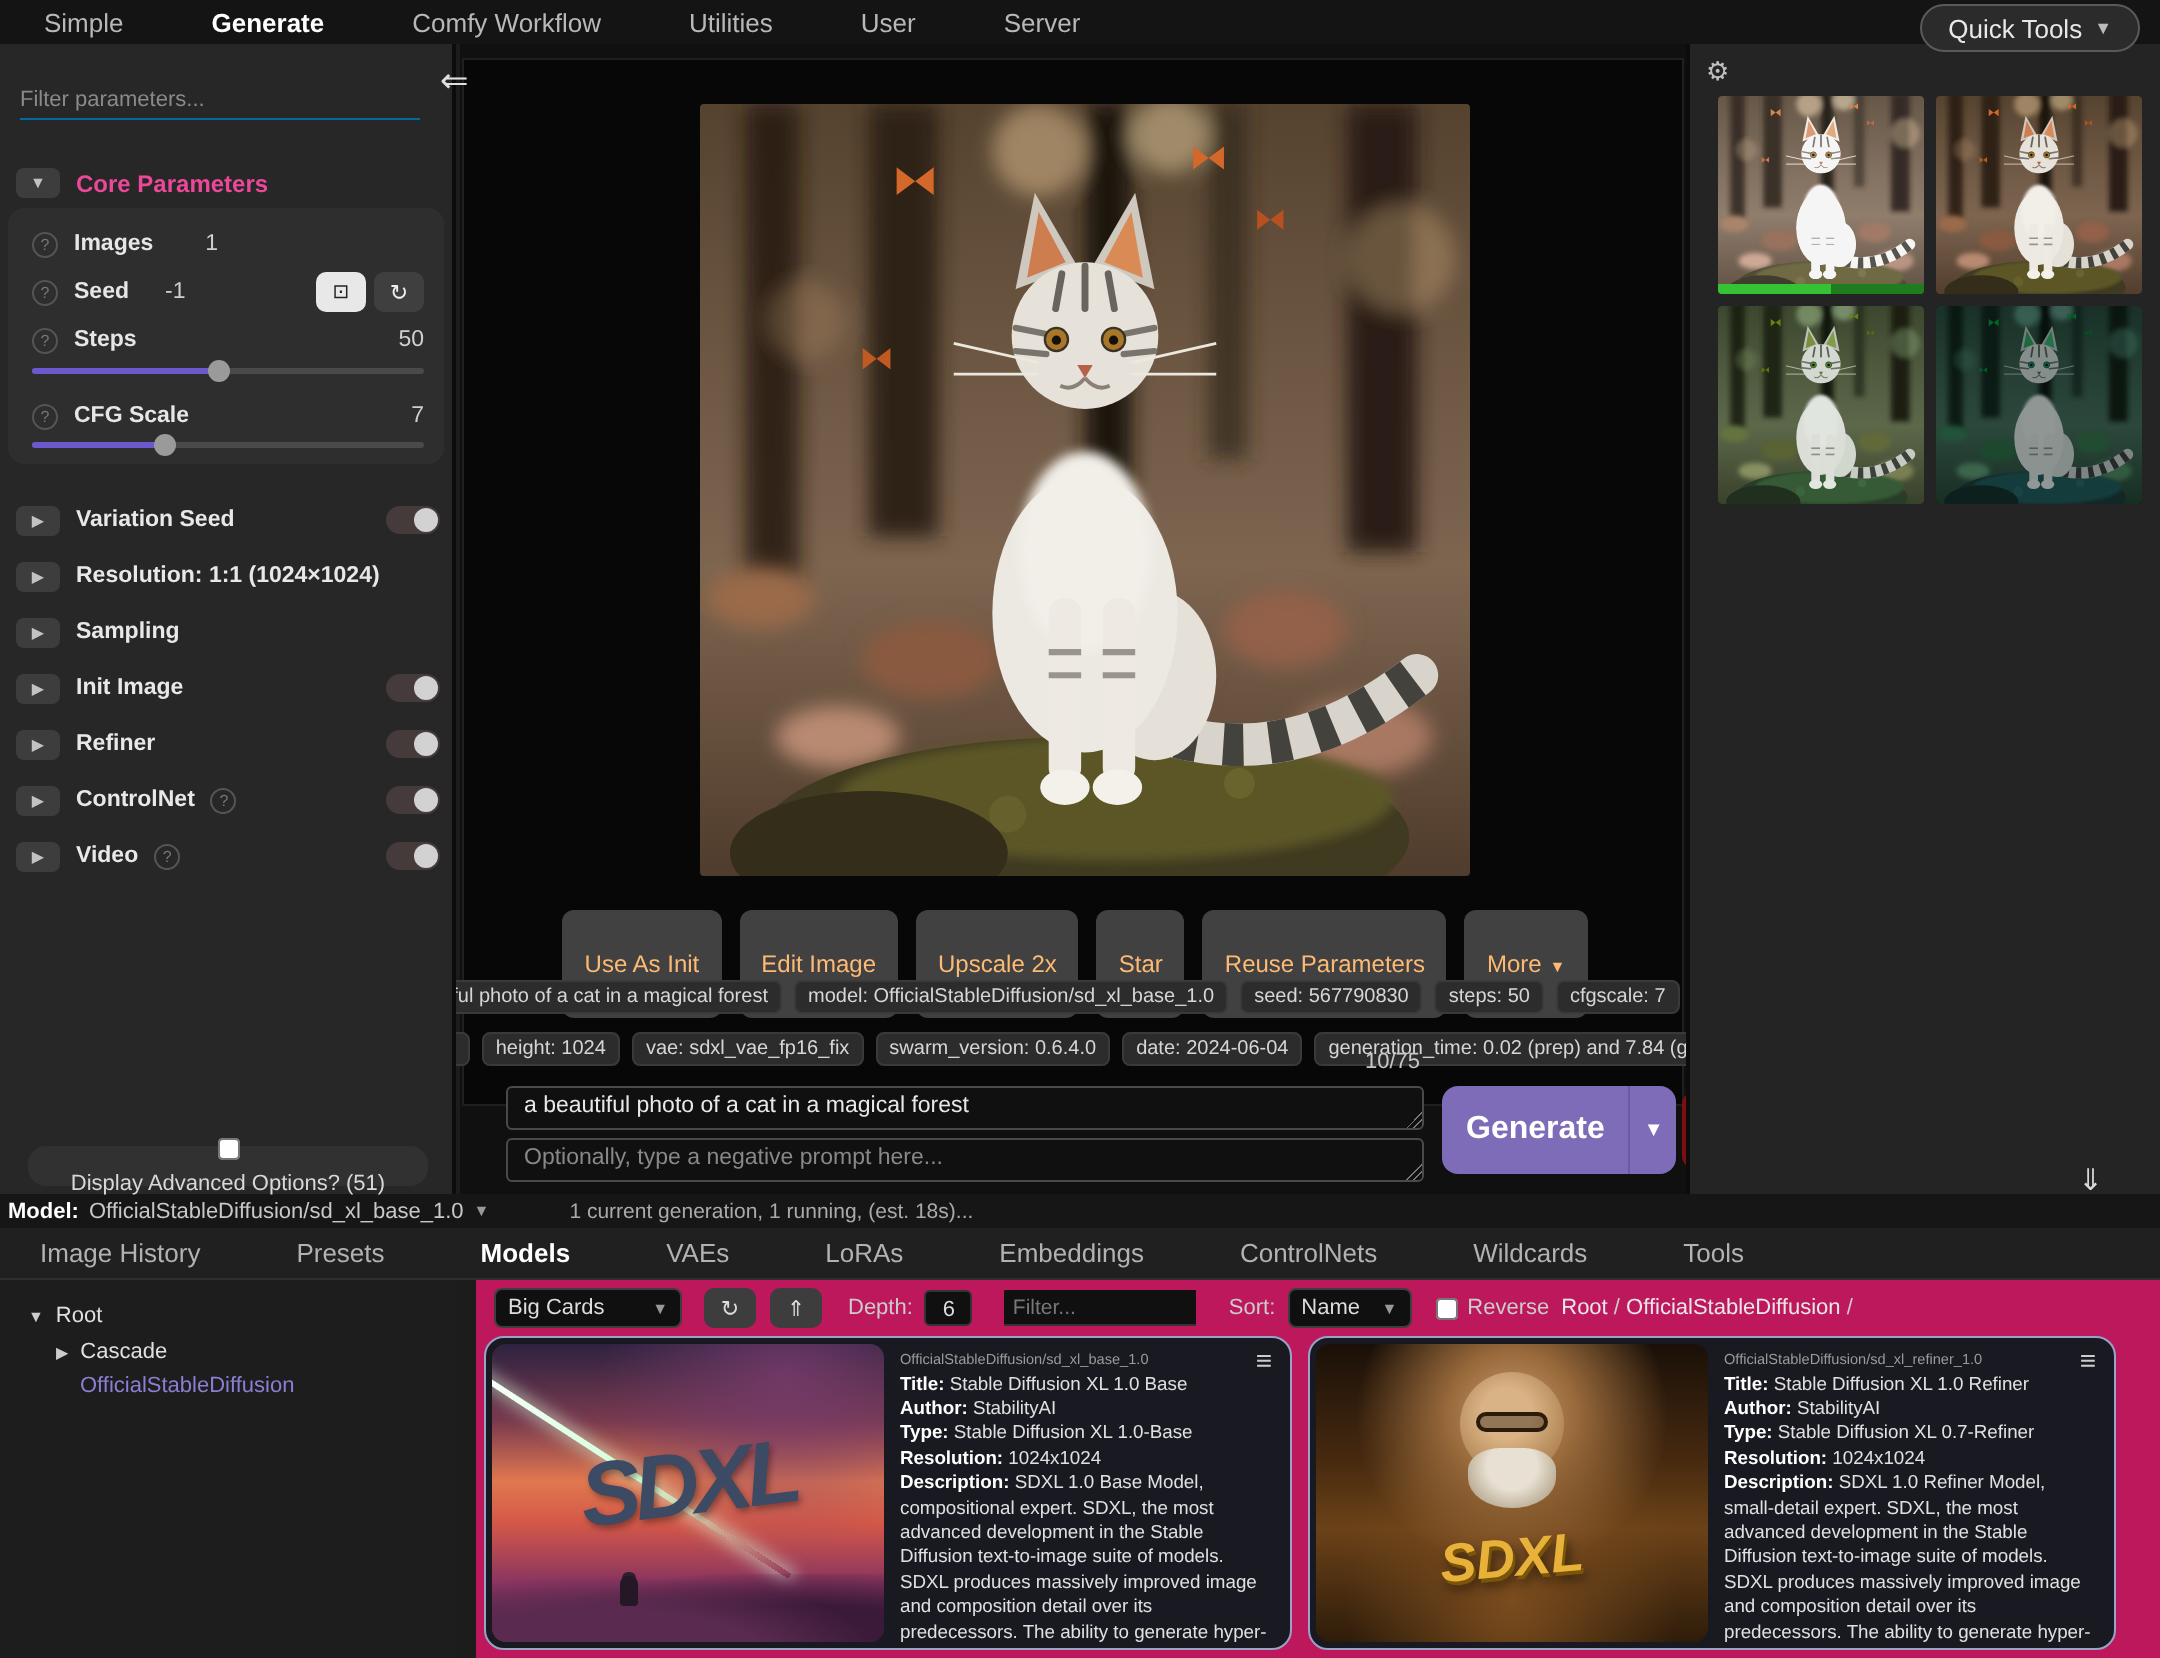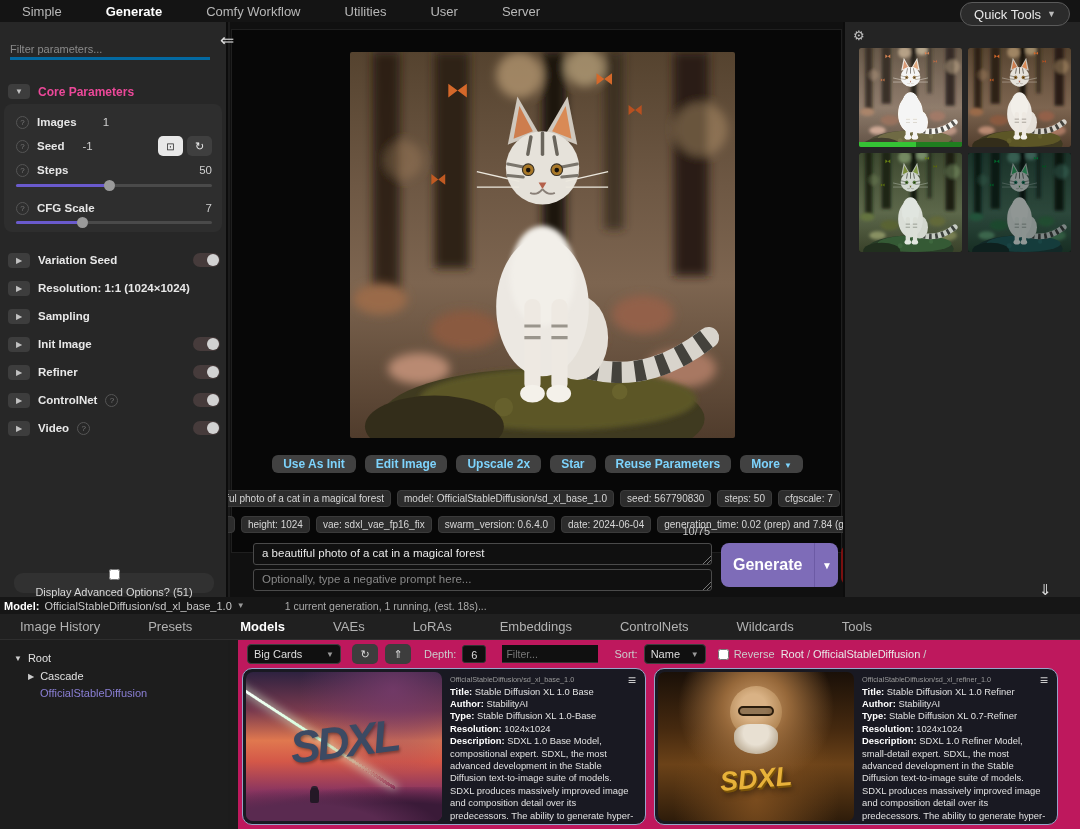--- a/index.html
+++ b/index.html
@@ -9,21 +9,21 @@
 
   
   .navbar { position:absolute; left:0; top:0; width:1080px; height:22px; background:#141414; display:flex; align-items:center; gap:44px; padding-left:22px; z-index:30; }
   .nav-item { font-size:13px; color:#b8b8b8; cursor:pointer; white-space:nowrap; }
   .nav-item.active { color:#fff; font-weight:bold; }
   .quick-tools { position:absolute; right:10px; top:2px; height:24px; background:#2b2b2b; border:1px solid #5a5a5a; border-radius:13px; color:#e8e8e8; font-size:13px; display:flex; align-items:center; gap:6px; padding:0 13px; z-index:40; }
   .quick-tools .caret { font-size:9px; color:#bbb; }
 
   
   .sidebar { position:absolute; left:0; top:22px; width:228px; height:575px; background:#272727; border-right:2px solid #0c0c0c; z-index:5; }
-  .filter-input { position:absolute; left:10px; top:18px; width:200px; height:20px; background:transparent; border:none; border-bottom:3px solid #0369a1; color:#ddd; font-size:11px; font-family:"Liberation Sans",sans-serif; }
+  .filter-input { position:absolute; left:10px; top:18px; width:200px; height:20px; background:transparent; border:none; border-bottom:1px solid #0369a1; color:#ddd; font-size:11px; font-family:"Liberation Sans",sans-serif; }
   .filter-input::placeholder { color:#8a8a8a; }
   .group-header { position:absolute; left:8px; top:62px; display:flex; align-items:center; gap:8px; }
   .chev-btn { width:22px; height:15px; background:#3d3d3d; border-radius:4px; color:#c2c2c2; font-size:8px; display:flex; align-items:center; justify-content:center; cursor:pointer; }
   .group-title { font-size:12px; font-weight:bold; color:#ec4899; }
   .param-group { position:absolute; left:4px; top:82px; width:218px; height:128px; background:#2e2e2e; border-radius:8px; }
   .param-row { position:absolute; left:12px; width:196px; height:16px; display:flex; align-items:center; gap:8px; }
   .q-icon { width:13px; height:13px; border:1px solid #555; border-radius:50%; color:#777; font-size:8px; display:flex; align-items:center; justify-content:center; flex:none; }
   .param-label { font-size:11.5px; font-weight:bold; color:#e6e6e6; }
   .param-val { font-size:11.5px; color:#cfcfcf; }
   .param-val.right { margin-left:auto; }
@@ -43,21 +43,21 @@
   .adv-row input { width:11px; height:11px; }
   .adv-label { font-size:11px; color:#d8d8d8; }
 
   
   .mainpanel { position:absolute; left:230px; top:22px; width:613px; height:575px; background:#101010; }
   .image-area { position:absolute; left:1px; top:7px; width:611px; height:524px; background:#070707; border:1px solid #1f1f1f; }
   .collapse-left { position:absolute; left:-10px; top:8px; color:#e0e0e0; font-size:17px; z-index:9; cursor:pointer; }
   .gen-image { position:absolute; left:118px; top:22px; width:385px; height:386px; border-radius:2px; overflow:hidden; cursor:pointer; }
   .gen-image svg { width:100%; height:100%; display:block; }
   .img-btn-row { position:absolute; left:0; top:425px; width:611px; display:flex; justify-content:center; gap:9px; }
-  .gbtn { background:#414141; border-radius:6px; color:#7dd3fc; font-size:12px; font-weight:bold; padding:2px 11px; cursor:pointer; white-space:nowrap; }
+  .gbtn { background:#414141; border-radius:6px; color:#fdba74; font-size:12px; font-weight:normal; padding:20px 11px; cursor:pointer; white-space:nowrap; }
   .gbtn .caret { font-size:8px; margin-left:4px; }
   .meta-row { position:absolute; width:611px; display:flex; justify-content:center; gap:6px; }
   .chip { background:#2c2c2c; border:1px solid #3a3a3a; border-radius:4px; color:#d6d6d6; font-size:10px; padding:2px 6px; white-space:nowrap; }
   .token-counter { position:absolute; top:503px; left:380px; width:100px; text-align:right; font-size:11px; color:#c8c8c8; }
   .prompt-row { position:absolute; left:23px; width:459px; height:22px; }
   .prompt-row textarea { width:100%; height:100%; background:#101010; border:1px solid #4a4a4a; border-radius:3px; color:#e8e8e8; font-size:11.5px; font-family:"Liberation Sans",sans-serif; resize:none; overflow:hidden; padding:3px 8px; white-space:nowrap; }
   .prompt-row textarea::placeholder { color:#888; }
   .prompt-row .rz { position:absolute; right:1px; bottom:1px; width:8px; height:8px; background:
       linear-gradient(135deg, transparent 50%, #777 50%, #777 56%, transparent 56%, transparent 70%, #777 70%, #777 76%, transparent 76%); }
   .gen-cluster { position:absolute; left:491px; top:521px; height:44px; display:flex; align-items:center; }

